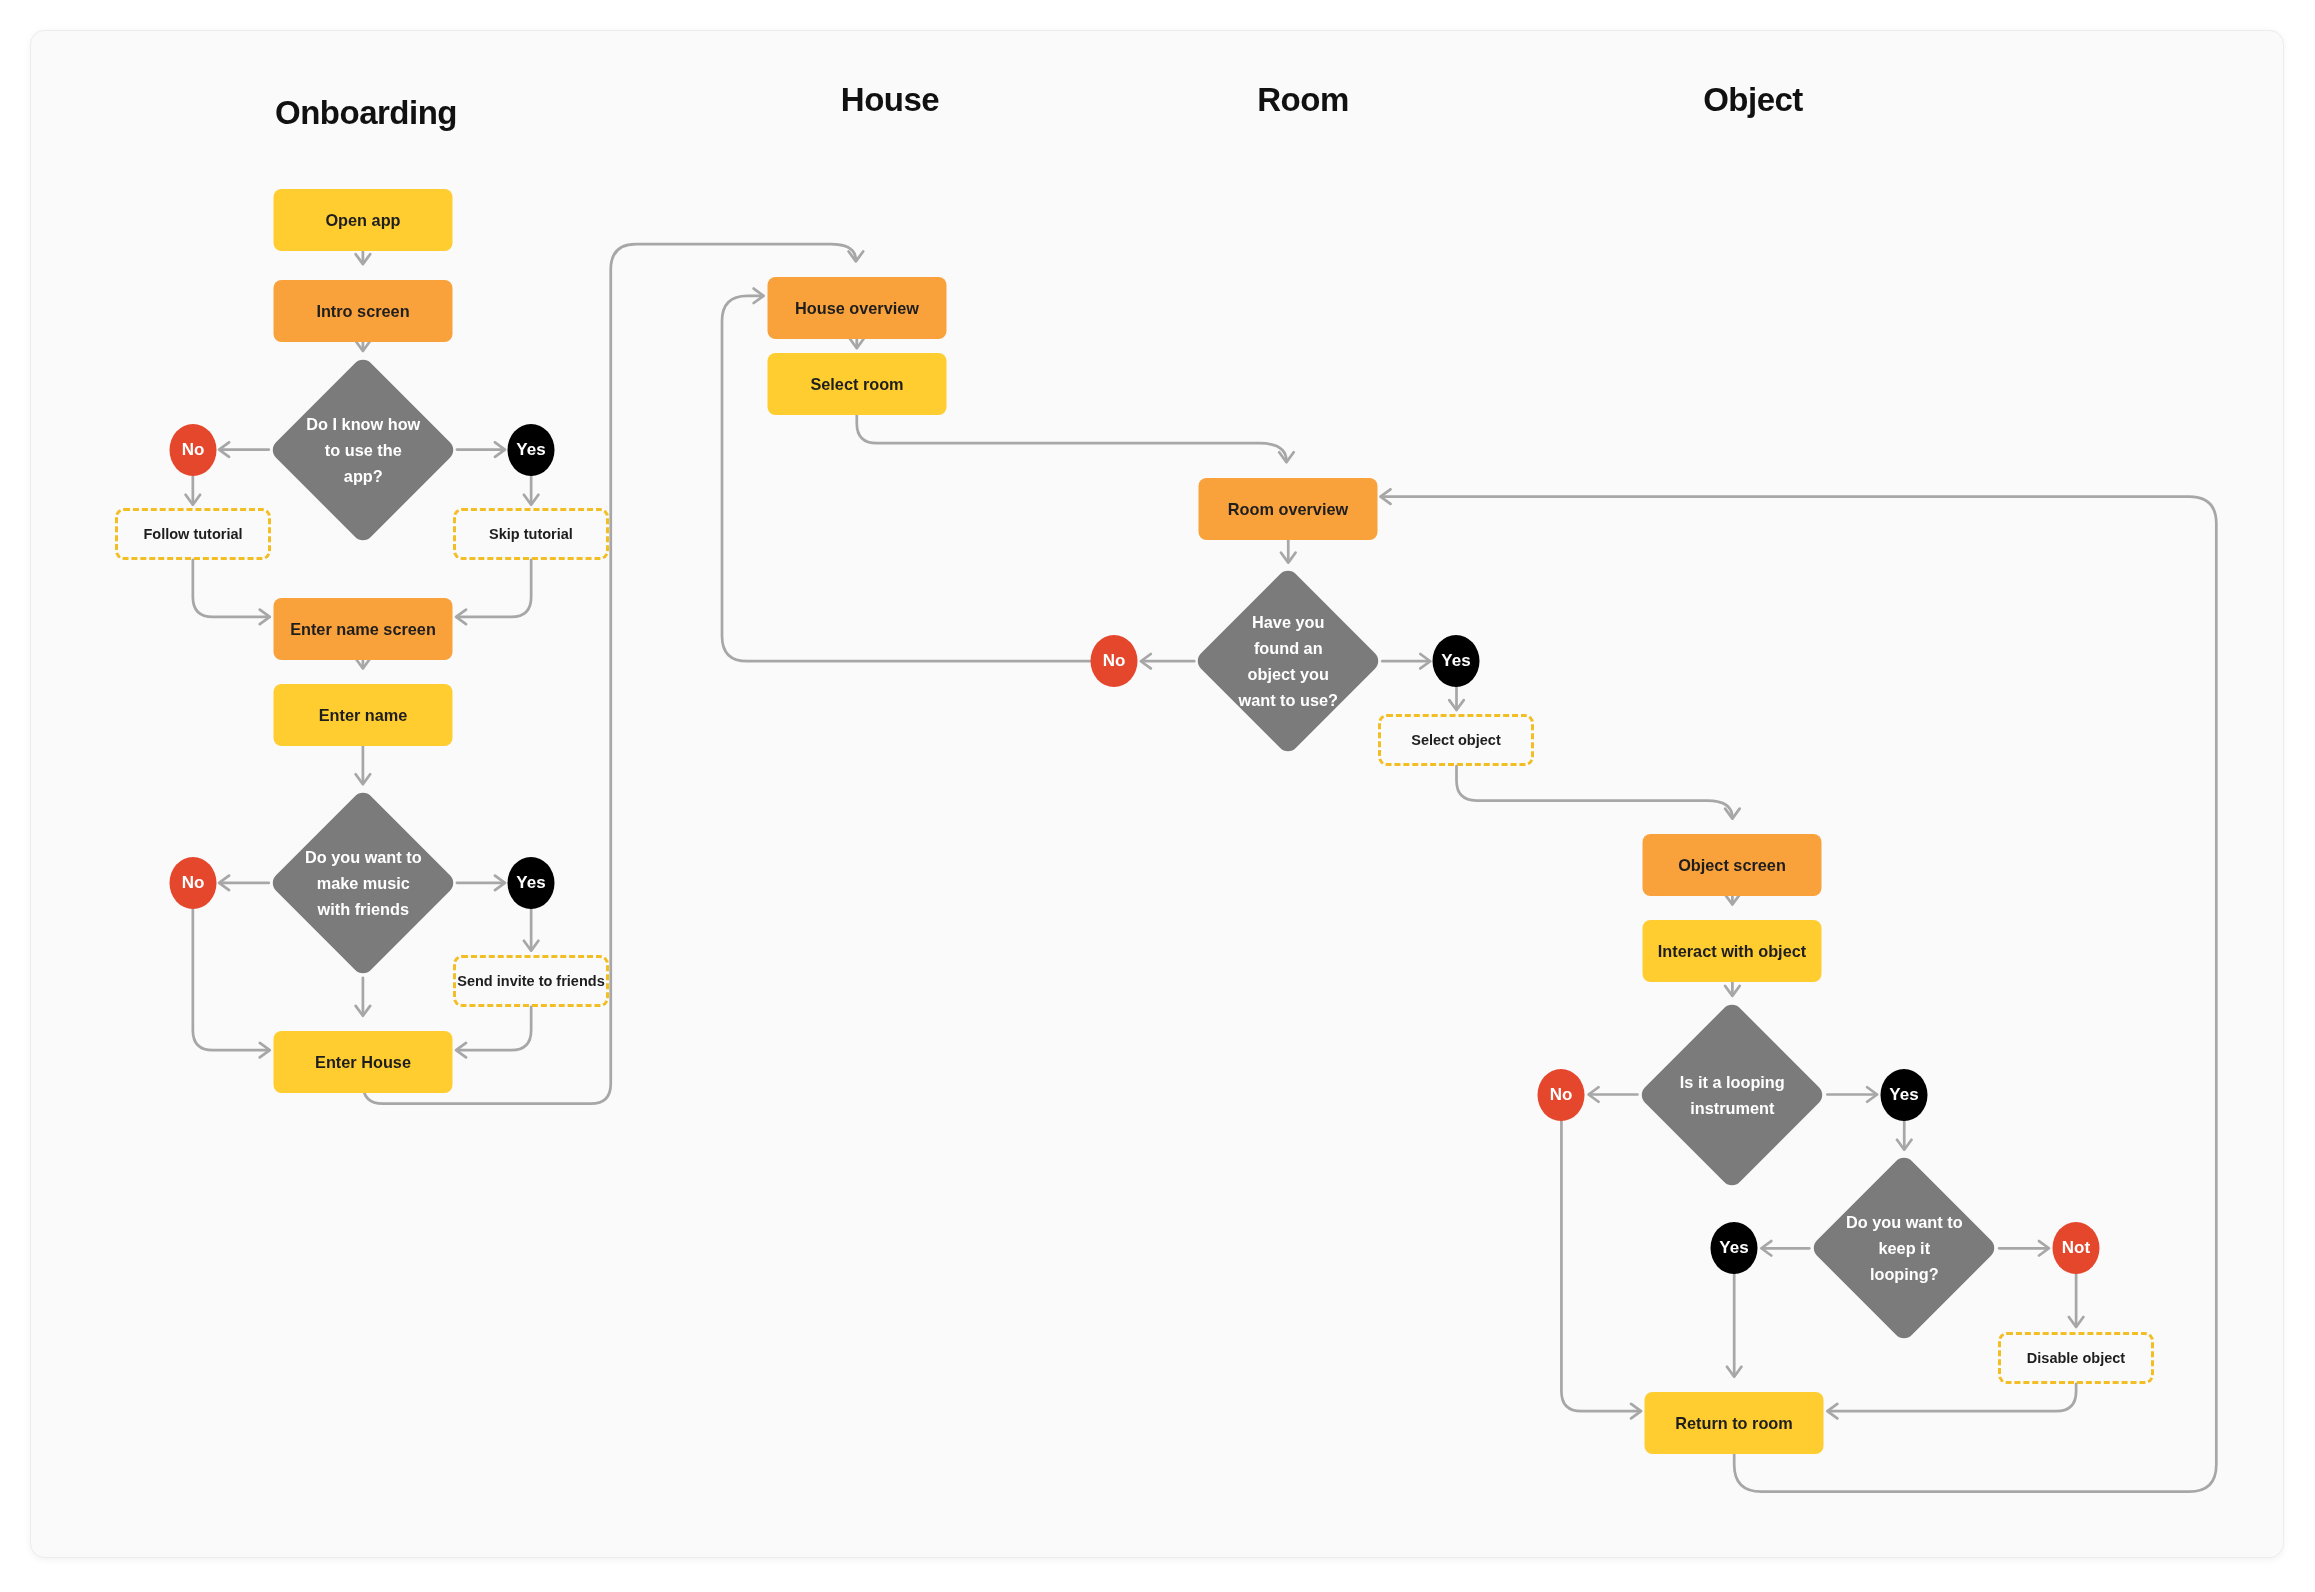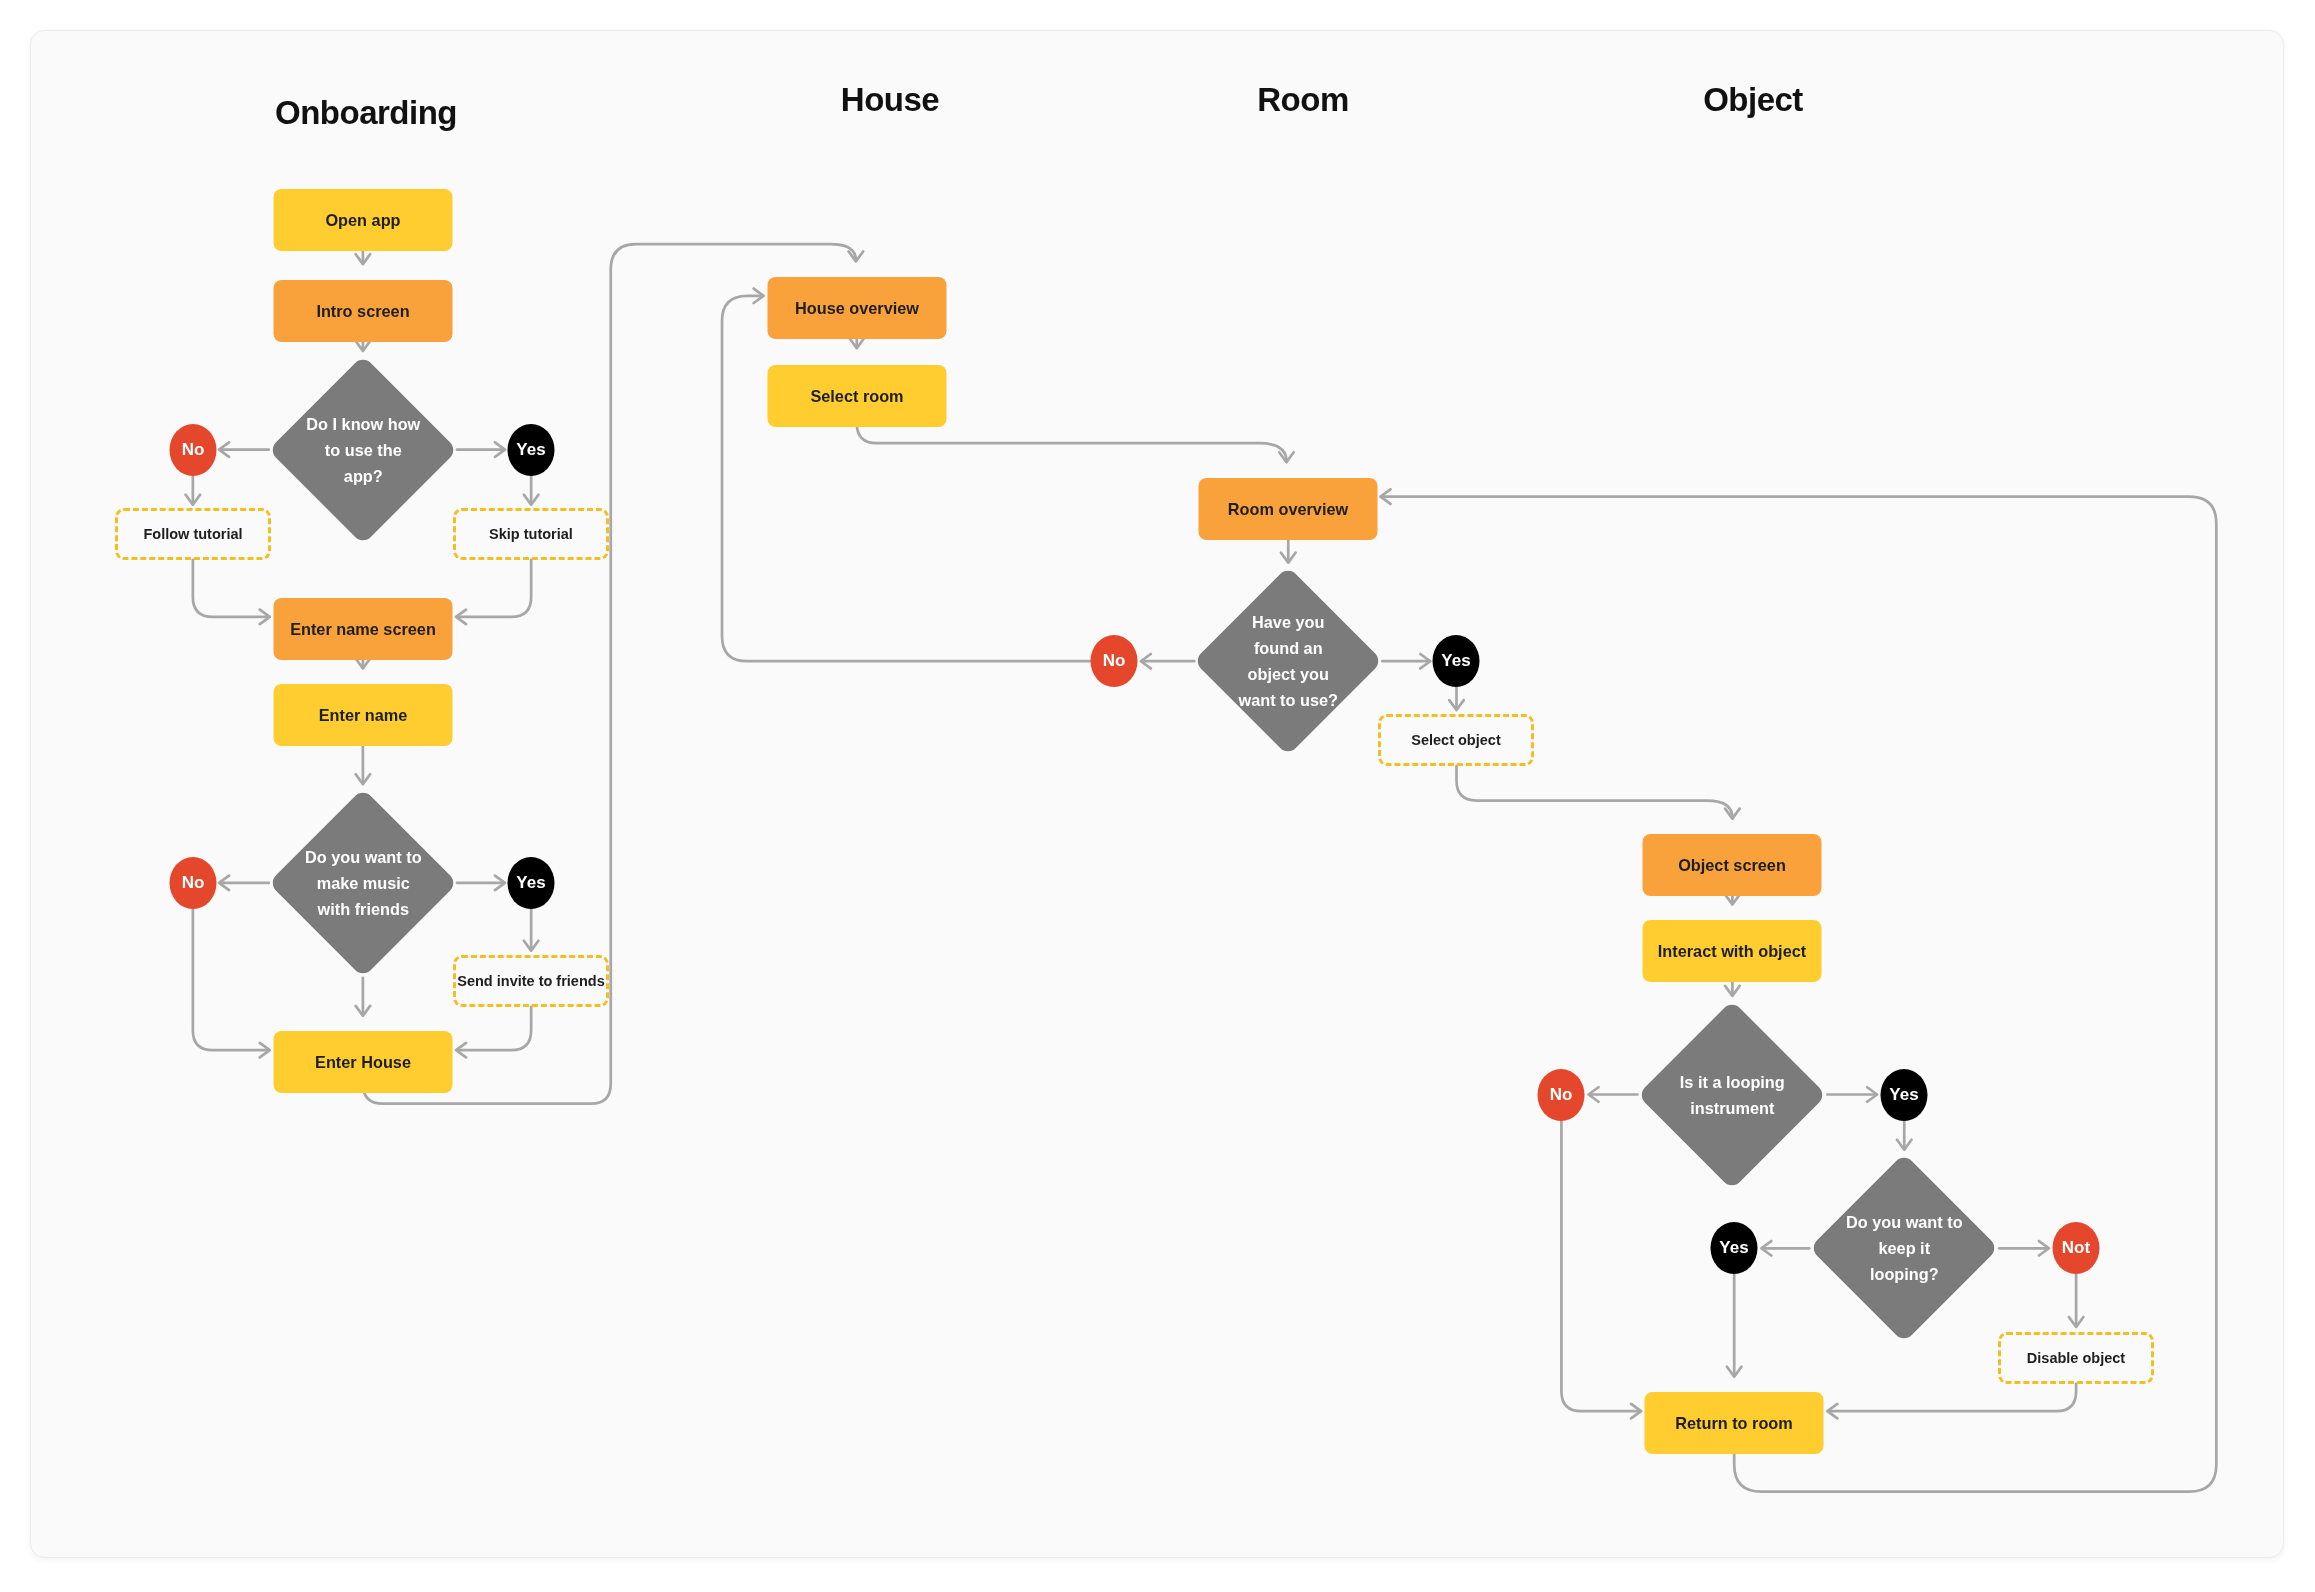--- a/index.html
+++ b/index.html
@@ -120,21 +120,21 @@
     <div class="node decision" style="left: 363px; top: 883px;">
       <div class="decision-label">Do you want to
 make music
 with friends</div>
     </div>
     <div class="node badge no" style="left: 193px; top: 883px;">No</div>
     <div class="node badge yes" style="left: 531px; top: 883px;">Yes</div>
     <div class="node dashed" style="left: 531px; top: 981px;">Send invite to friends</div>
     <div class="node process yellow" style="left: 363px; top: 1050px;">Enter House</div>
     <div class="node process orange" style="left: 857px; top: 296px;">House overview</div>
-    <div class="node process yellow" style="left: 857px; top: 384px; text-align: center;">Select room</div>
+    <div class="node process yellow" style="left: 857px; top: 372px; text-align: center;">Select room</div>
     <div class="node process orange" style="left: 1288px; top: 497px;">Room overview</div>
     <div class="node decision" style="left: 1288px; top: 661px;">
       <div class="decision-label">Have you
 found an
 object you
 want to use?</div>
     </div>
     <div class="node badge no" style="left: 1114px; top: 661px;">No</div>
     <div class="node badge yes" style="left: 1456px; top: 661px;">Yes</div>
     <div class="node dashed" style="left: 1456px; top: 740px;">Select object</div>

